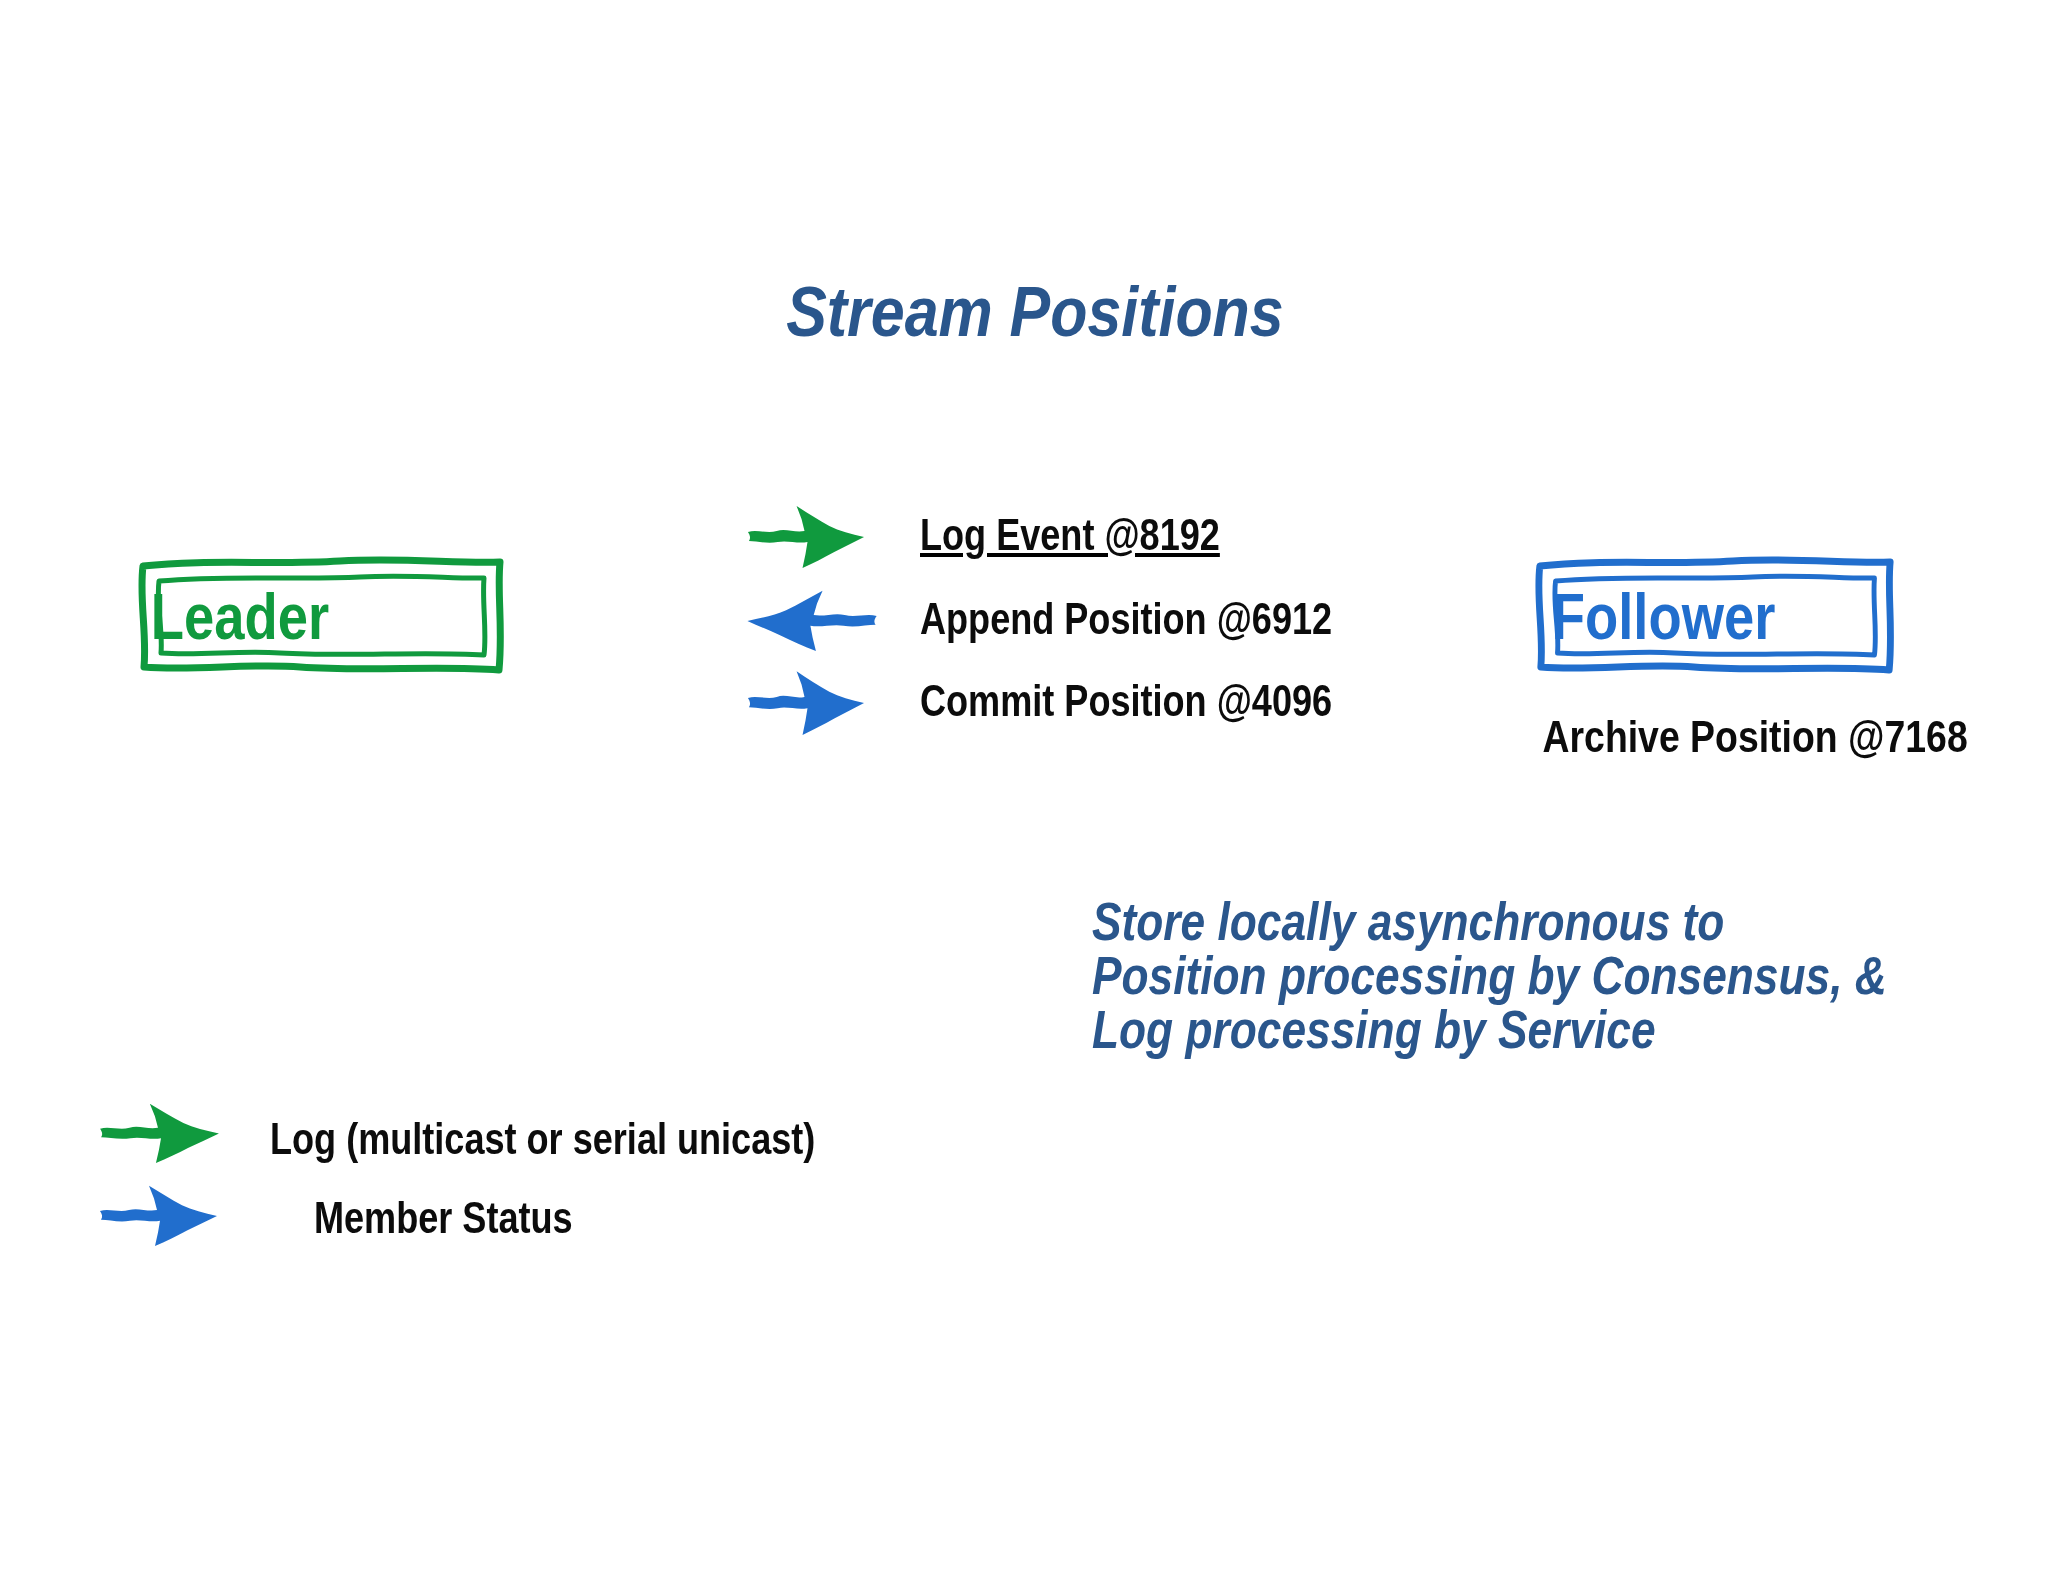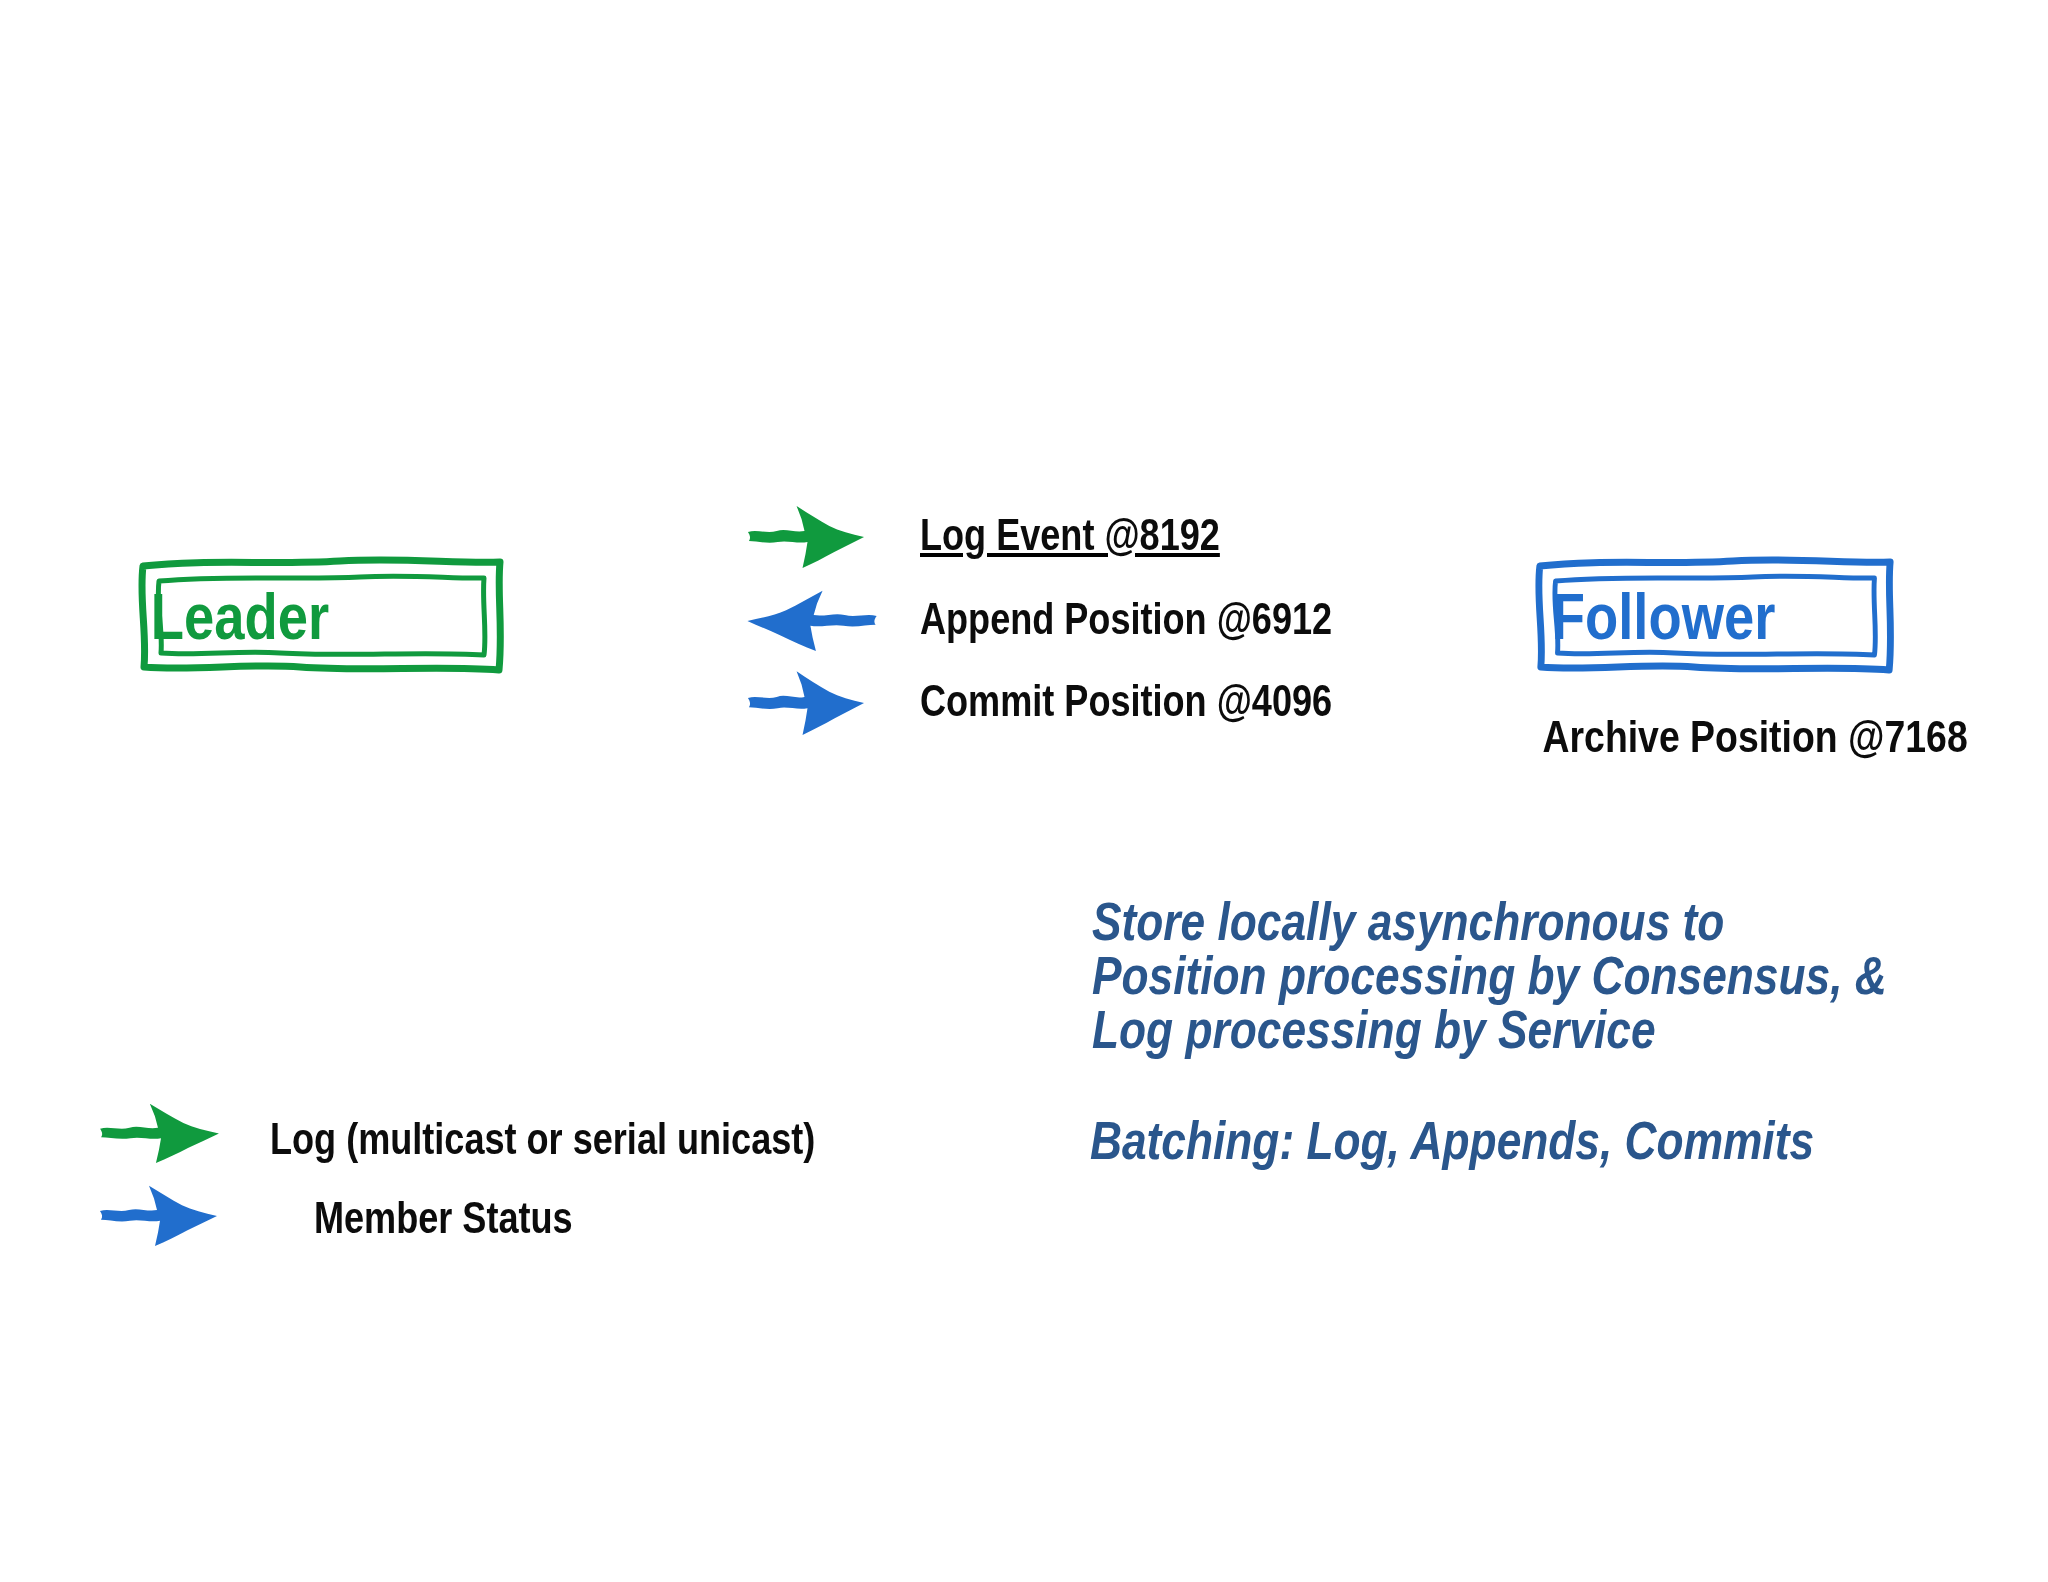--- a/index.html
+++ b/index.html
@@ -39,20 +39,21 @@
   .cx87c{display:inline-block;transform:scaleX(.87);transform-origin:center center;}
   .cx82l{display:inline-block;transform:scaleX(.82);transform-origin:left center;}
 
   svg{display:block;}
 </style>
 </head>
 <body>
 
 <div class="stage">
 
+  <h1 class="title"><span class="cx87c">Stream Positions</span></h1>
 
   <div class="abs" style="left:135px;top:553px;width:373px;height:128px;">
     <svg class="abs" style="left:0;top:0;" width="373" height="128" viewBox="0 0 373 128" preserveAspectRatio="none">
       <path d="M8 13 C70 6 140 12 205 8 C265 4 325 11 365 9 C362 40 368 75 364 117 C300 112 235 119 165 114 C115 110 60 118 9 114 C12 80 4 45 8 13 Z" fill="none" stroke-width="7" stroke-linejoin="round" stroke-linecap="round" stroke="#109a3e"></path>
       <path d="M24 28 C95 22 165 27 225 24 C275 21 320 26 349 25 C347 50 352 78 349 102 C285 98 215 104 145 100 C105 97 65 103 26 100 C28 77 21 52 24 28 Z" fill="none" stroke-width="5" stroke-linejoin="round" stroke-linecap="round" stroke="#109a3e"></path>
     </svg>
     <div class="row ctr" style="left:0;top:0;width:373px;height:128px;">
       <span class="node-label green-text cx85c">Leader</span>
     </div>
   </div>
@@ -91,23 +92,20 @@
   </svg>
   <div class="row" style="left:920px;top:665px;width:620px;height:72px;">
     <span class="black-label cx82l">Commit Position @4096</span>
   </div>
 
   <div class="notes">
     <div><span class="cx82l">Store locally asynchronous to</span></div>
     <div><span class="cx82l">Position processing by Consensus, &amp;</span></div>
     <div><span class="cx82l">Log processing by Service</span></div>
   </div>
-  <div class="batching">
-    <span class="cx82l">Batching: Log, Appends, Commits</span>
-  </div>
 
   <svg class="abs" style="left:97px;top:1098px;" width="126" height="67" viewBox="0 0 124 70" preserveAspectRatio="none">
     <path d="M3 32 C12 29 22 34 32 31 C41 28 50 33 60 31 L57 19 L52 6 C63 13 74 20 85 26 C95 31 107 34 120 37 C110 42 100 47 90 52 C79 58 69 63 58 68 L61 54 L63 42 C53 44 43 40 33 42 C22 44 12 41 4 41 C6 38 5 35 3 32 Z" fill="#109a3e"></path>
   </svg>
   <div class="row" style="left:270px;top:1106px;width:700px;height:66px;">
     <span class="black-label cx82l">Log (multicast or serial unicast)</span>
   </div>
 
   <svg class="abs" style="left:97px;top:1180px;" width="124" height="68" viewBox="0 0 124 70" preserveAspectRatio="none">
     <path d="M3 32 C12 29 22 34 32 31 C41 28 50 33 60 31 L57 19 L52 6 C63 13 74 20 85 26 C95 31 107 34 120 37 C110 42 100 47 90 52 C79 58 69 63 58 68 L61 54 L63 42 C53 44 43 40 33 42 C22 44 12 41 4 41 C6 38 5 35 3 32 Z" fill="#216ecd"></path>

